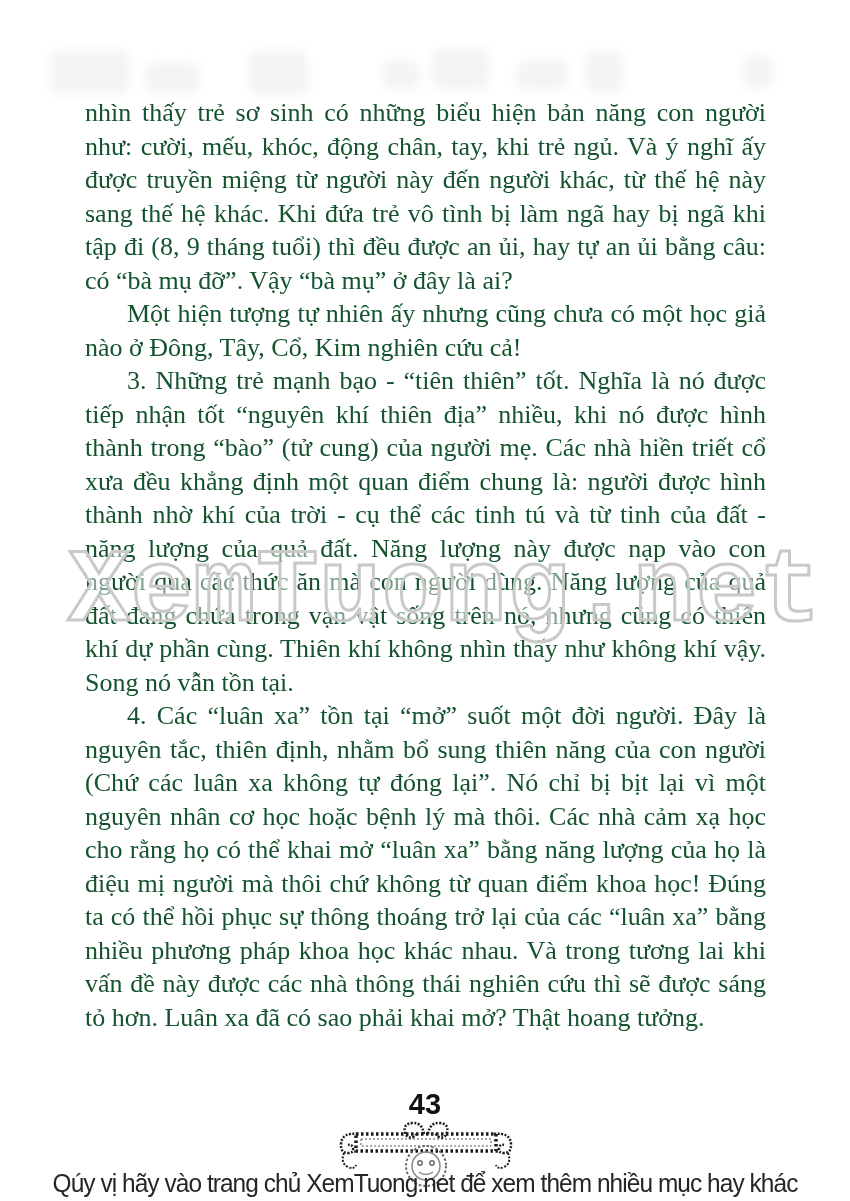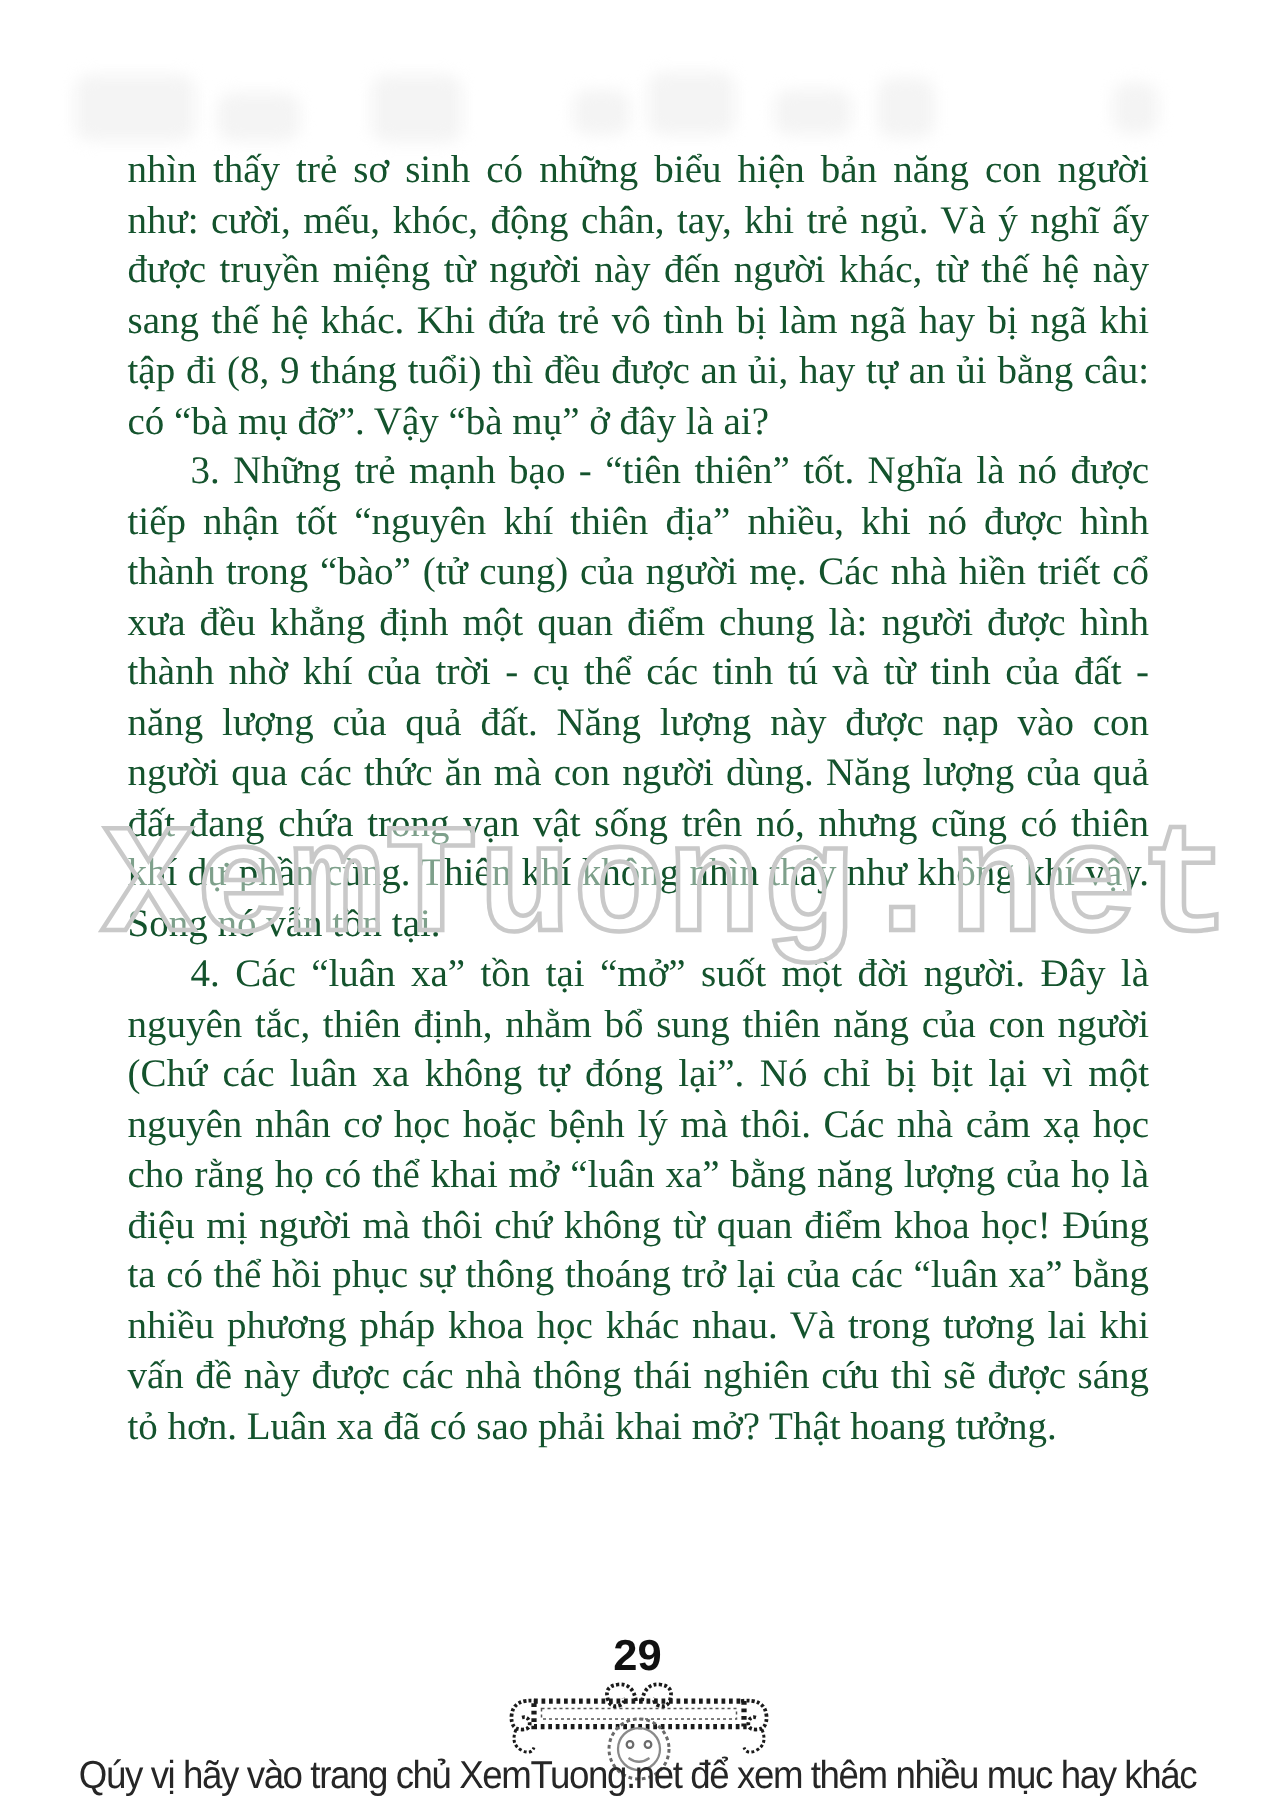--- a/index.html
+++ b/index.html
@@ -54,27 +54,28 @@
 <div class="ghost" style="left:145px;top:62px;width:55px;height:32px;"></div>
 <div class="ghost" style="left:248px;top:50px;width:60px;height:45px;"></div>
 <div class="ghost" style="left:382px;top:60px;width:38px;height:30px;"></div>
 <div class="ghost" style="left:432px;top:48px;width:58px;height:42px;"></div>
 <div class="ghost" style="left:516px;top:60px;width:52px;height:30px;"></div>
 <div class="ghost" style="left:585px;top:52px;width:38px;height:40px;"></div>
 <div class="ghost" style="left:742px;top:55px;width:30px;height:34px;"></div>
 
 <div class="text-block">
     <p>nhìn thấy trẻ sơ sinh có những biểu hiện bản năng con người như: cười, mếu, khóc, động chân, tay, khi trẻ ngủ. Và ý nghĩ ấy được truyền miệng từ người này đến người khác, từ thế hệ này sang thế hệ khác. Khi đứa trẻ vô tình bị làm ngã hay bị ngã khi tập đi (8, 9 tháng tuổi) thì đều được an ủi, hay tự an ủi bằng câu: có “bà mụ đỡ”. Vậy “bà mụ” ở đây là ai?</p>
+    <p class="indent">Một hiện tượng tự nhiên ấy nhưng cũng chưa có một học giả nào ở Đông, Tây, Cổ, Kim nghiên cứu cả!</p>
     <p class="indent">3. Những trẻ mạnh bạo - “tiên thiên” tốt. Nghĩa là nó được tiếp nhận tốt “nguyên khí thiên địa” nhiều, khi nó được hình thành trong “bào” (tử cung) của người mẹ. Các nhà hiền triết cổ xưa đều khẳng định một quan điểm chung là: người được hình thành nhờ khí của trời - cụ thể các tinh tú và từ tinh của đất - năng lượng của quả đất. Năng lượng này được nạp vào con người qua các thức ăn mà con người dùng. Năng lượng của quả đất đang chứa trong vạn vật sống trên nó, nhưng cũng có thiên khí dự phần cùng. Thiên khí không nhìn thấy như không khí vậy. Song nó vẫn tồn tại.</p>
     <p class="indent">4. Các “luân xa” tồn tại “mở” suốt một đời người. Đây là nguyên tắc, thiên định, nhằm bổ sung thiên năng của con người (Chứ các luân xa không tự đóng lại”. Nó chỉ bị bịt lại vì một nguyên nhân cơ học hoặc bệnh lý mà thôi. Các nhà cảm xạ học cho rằng họ có thể khai mở “luân xa” bằng năng lượng của họ là điệu mị người mà thôi chứ không từ quan điểm khoa học! Đúng ta có thể hồi phục sự thông thoáng trở lại của các “luân xa” bằng nhiều phương pháp khoa học khác nhau. Và trong tương lai khi vấn đề này được các nhà thông thái nghiên cứu thì sẽ được sáng tỏ hơn. Luân xa đã có sao phải khai mở? Thật hoang tưởng.</p>
   </div>
 
 <div class="watermark">XemTuong.net</div>
 
-<div class="page-number">29</div>
+<div class="page-number">43</div>
 
 <div class="ornament">
   <svg width="184" height="78" viewBox="0 0 184 78" xmlns="http://www.w3.org/2000/svg">
     <g fill="none" stroke="#1b1b1b">
 
       <rect x="22" y="14" width="140" height="17" stroke-width="3.5" stroke-dasharray="2.5 2.5"></rect>
       <rect x="27" y="19" width="130" height="7" stroke-width="1" stroke-dasharray="2 2" stroke="#555"></rect>
 
       <path d="M24,14 q-16,-2 -17,10 q-0.5,9 7,9 q6,0 5,-5 q-1,-4 -5,-3" stroke-width="2.5" stroke-dasharray="2 1.5"></path>
       <path d="M10,33 q-4,10 4,14 q6,3 8,-2" stroke-width="2" stroke-dasharray="2 1.5"></path>

